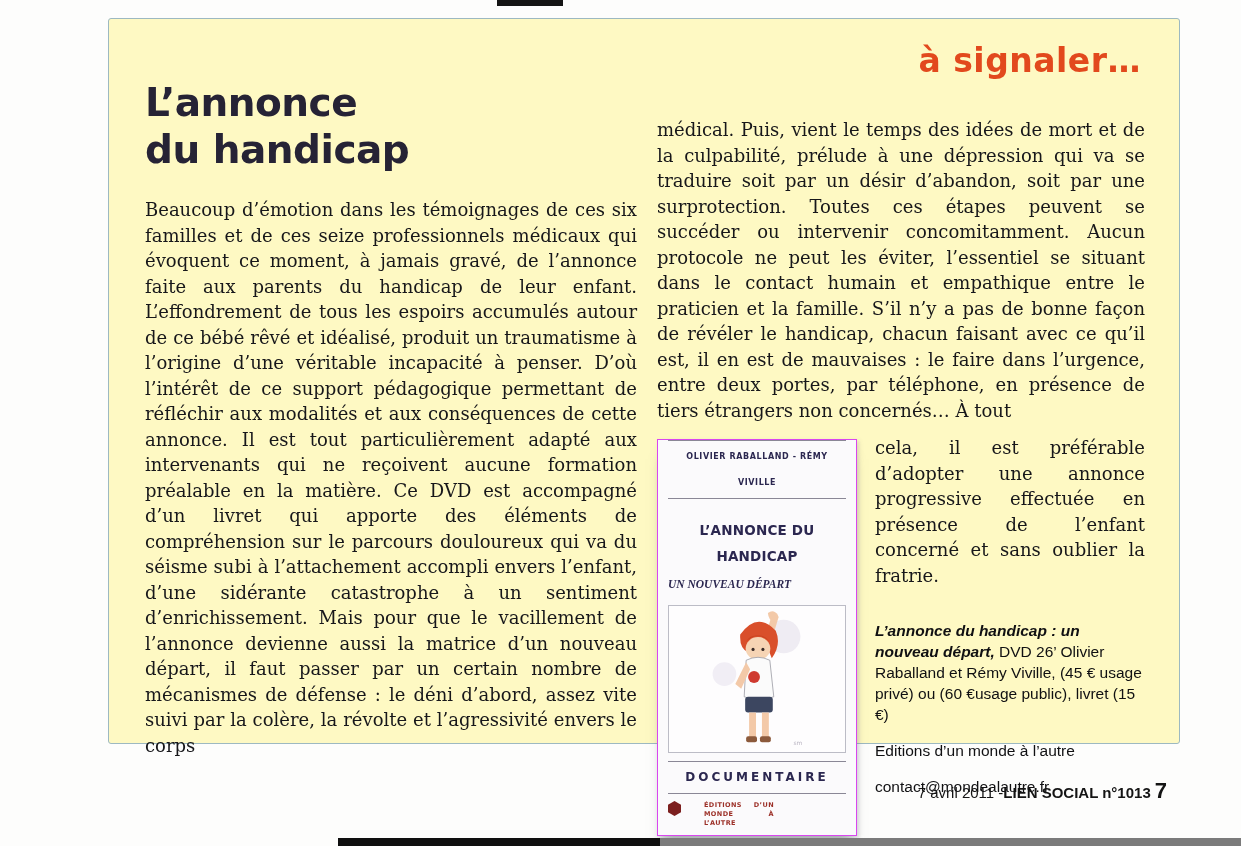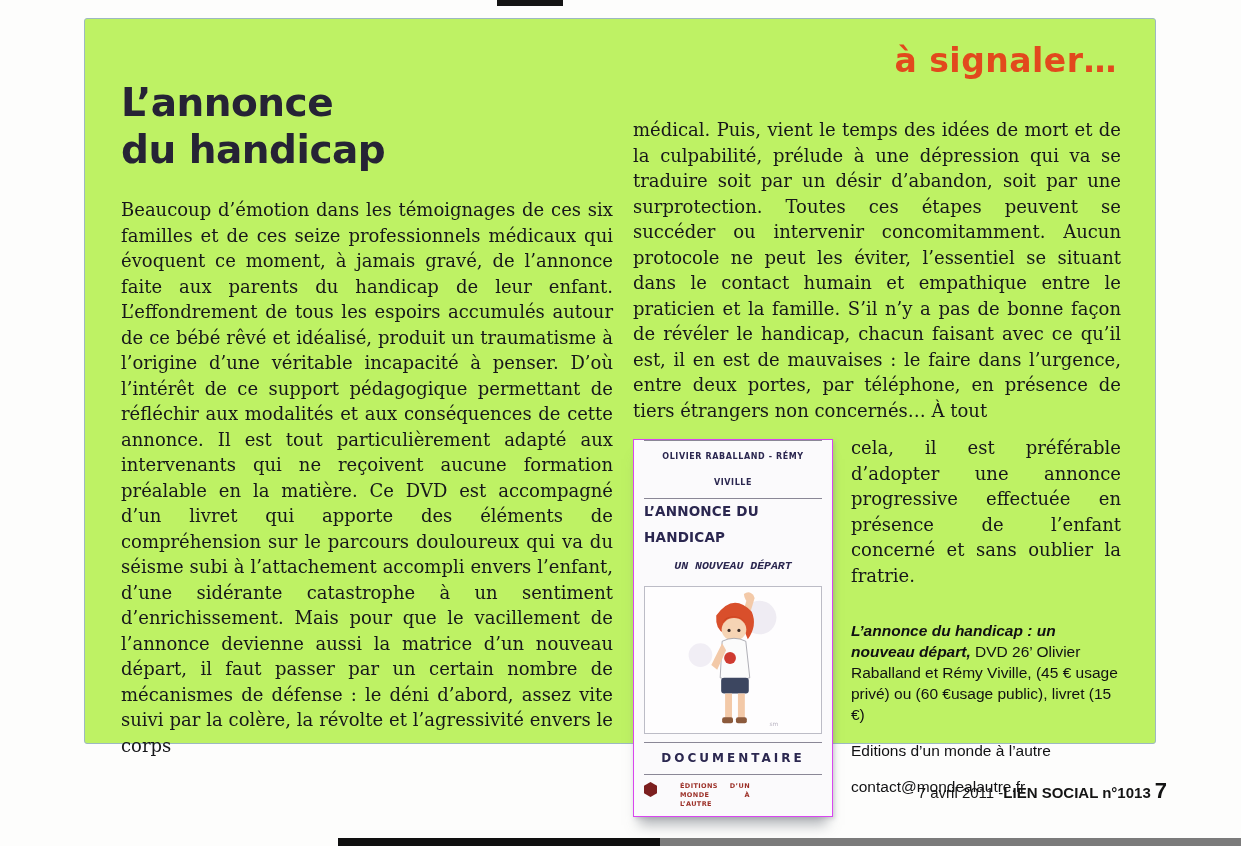--- a/index.html
+++ b/index.html
@@ -6,23 +6,23 @@
   html,body { width:1241px; height:846px; }
   body {
     position:relative;
     background:#fdfdfc;
     font-family:"DejaVu Serif", serif;
     overflow:hidden;
   }
 
   
   .panel {
-    position:absolute; left:84px; top:18px;
+    position:absolute; left:108px; top:18px;
     width:1072px; height:726px;
-    background:#bef264;
+    background:#fef9c3;
     border:1px solid #9db9c1;
     border-radius:3px;
   }
 
   .section-label {
     position:absolute; top:22px; right:38px;
     font-family:"DejaVu Sans", sans-serif;
     font-weight:bold;
     font-size:33px;
     color:#e2491d;
@@ -62,26 +62,26 @@
     font-family:"DejaVu Sans", sans-serif;
     color:#2b2750;
   }
   .dvd-authors {
     border-top:1px solid #8a8796; border-bottom:1px solid #8a8796;
     padding:3px 0;
     font-size:8px; letter-spacing:0.6px; text-align:center;
     text-transform:uppercase; font-weight:bold;
   }
   .dvd-title {
-    margin-top:0; text-align:left;
+    margin-top:19px; text-align:center;
     font-size:13.5px; font-weight:bold; letter-spacing:0.2px;
   }
   .dvd-subtitle {
-    margin:3px 0 7px 0; text-align:center;
-    font-family:Liberation Mono, monospace;
+    margin:3px 0 7px 0; text-align:left;
+    font-family:Liberation Serif, serif;
     font-style:italic; font-weight:bold; font-size:11.5px;
   }
   .dvd-illustration {
     height:148px;
     border:1px solid #bcbcc6;
     background:#fefdfe;
     display:flex; align-items:center; justify-content:center;
     overflow:hidden;
   }
   .dvd-genre {

